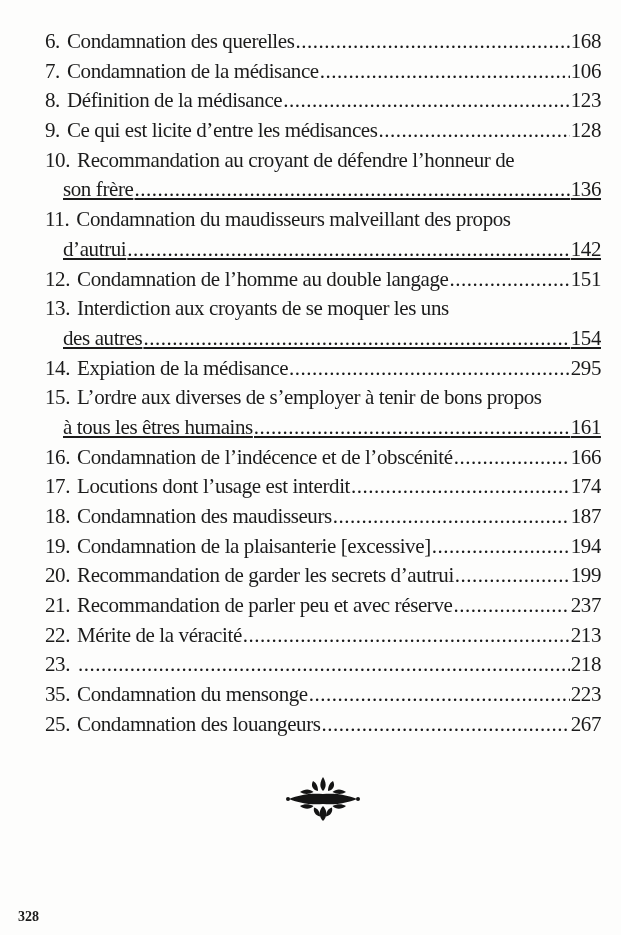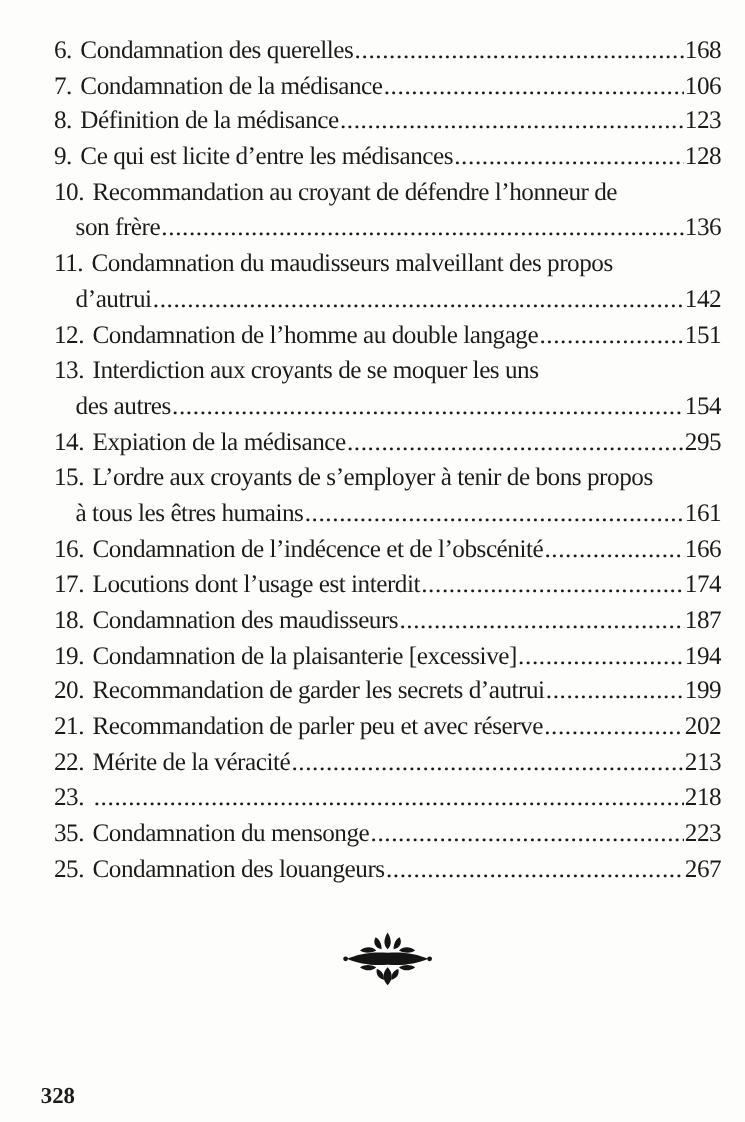--- a/index.html
+++ b/index.html
@@ -29,21 +29,21 @@
     letter-spacing: -0.4px;
   }
   .toc-entry { margin: 0; padding: 0; }
   .toc-line {
     display: flex;
     align-items: baseline;
     height: 29.7px;
     line-height: 29.7px;
     overflow: hidden;
   }
-  .toc-line.cont { padding-left: 18px; }
+  .toc-line.cont { padding-left: 18px; text-decoration: underline; }
   .entry-num {
     flex: 0 0 auto;
     margin-right: 7px;
     white-space: nowrap;
   }
   .line-text {
     flex: 0 0 auto;
     white-space: nowrap;
   }
   .dots {
@@ -60,23 +60,23 @@
   .page-num {
     flex: 0 0 auto;
     white-space: nowrap;
   }
   .ornament-wrap {
     margin-top: 36px;
     text-align: center;
   }
   .folio {
     position: absolute;
-    left: 34px;
+    left: 18px;
     bottom: 10px;
-    font-size: 19px;
+    font-size: 14px;
     font-weight: bold;
     letter-spacing: 0;
     font-family: Liberation Serif, serif;
   }
 </style>
 </head>
 <body style="background: rgb(253, 253, 252); color: rgb(27, 27, 27);">
 
 <main class="page">
 
@@ -158,21 +158,21 @@
         <div class="toc-line">
           <span class="entry-num">14.</span>
           <span class="line-text">Expiation de la médisance</span>
           <span class="dots"></span>
           <span class="page-num">295</span>
         </div>
       </li>
       <li class="toc-entry">
         <div class="toc-line">
           <span class="entry-num">15.</span>
-          <span class="line-text">L’ordre aux croyants de s’employer à tenir de bons propos</span>
+          <span class="line-text">L’ordre aux diverses de s’employer à tenir de bons propos</span>
         </div>
         <div class="toc-line cont">
           <span class="line-text">à tous les êtres humains</span>
           <span class="dots"></span>
           <span class="page-num">161</span>
         </div>
       </li>
       <li class="toc-entry">
         <div class="toc-line">
           <span class="entry-num">16.</span>
@@ -211,21 +211,21 @@
           <span class="line-text">Recommandation de garder les secrets d’autrui</span>
           <span class="dots"></span>
           <span class="page-num">199</span>
         </div>
       </li>
       <li class="toc-entry">
         <div class="toc-line">
           <span class="entry-num">21.</span>
           <span class="line-text">Recommandation de parler peu et avec réserve</span>
           <span class="dots"></span>
-          <span class="page-num">202</span>
+          <span class="page-num">237</span>
         </div>
       </li>
       <li class="toc-entry">
         <div class="toc-line">
           <span class="entry-num">22.</span>
           <span class="line-text">Mérite de la véracité</span>
           <span class="dots"></span>
           <span class="page-num">213</span>
         </div>
       </li>

